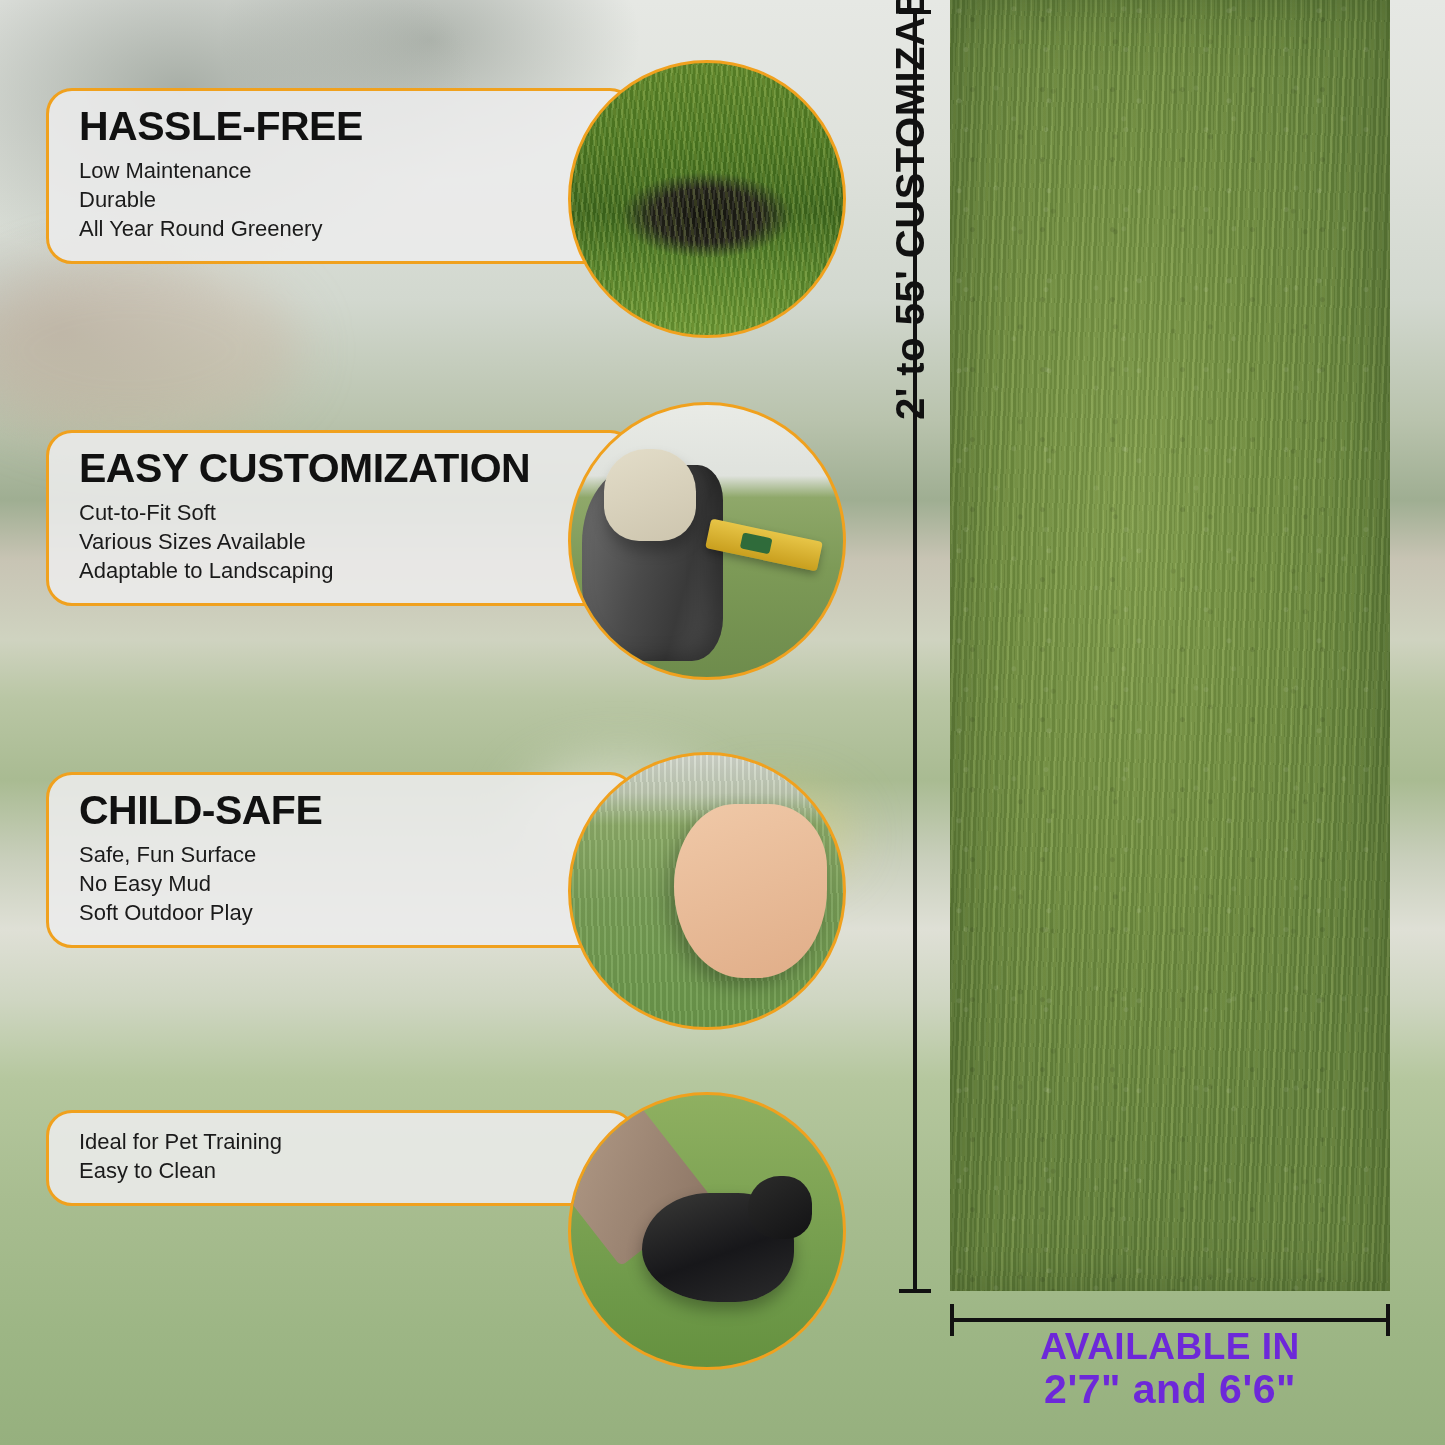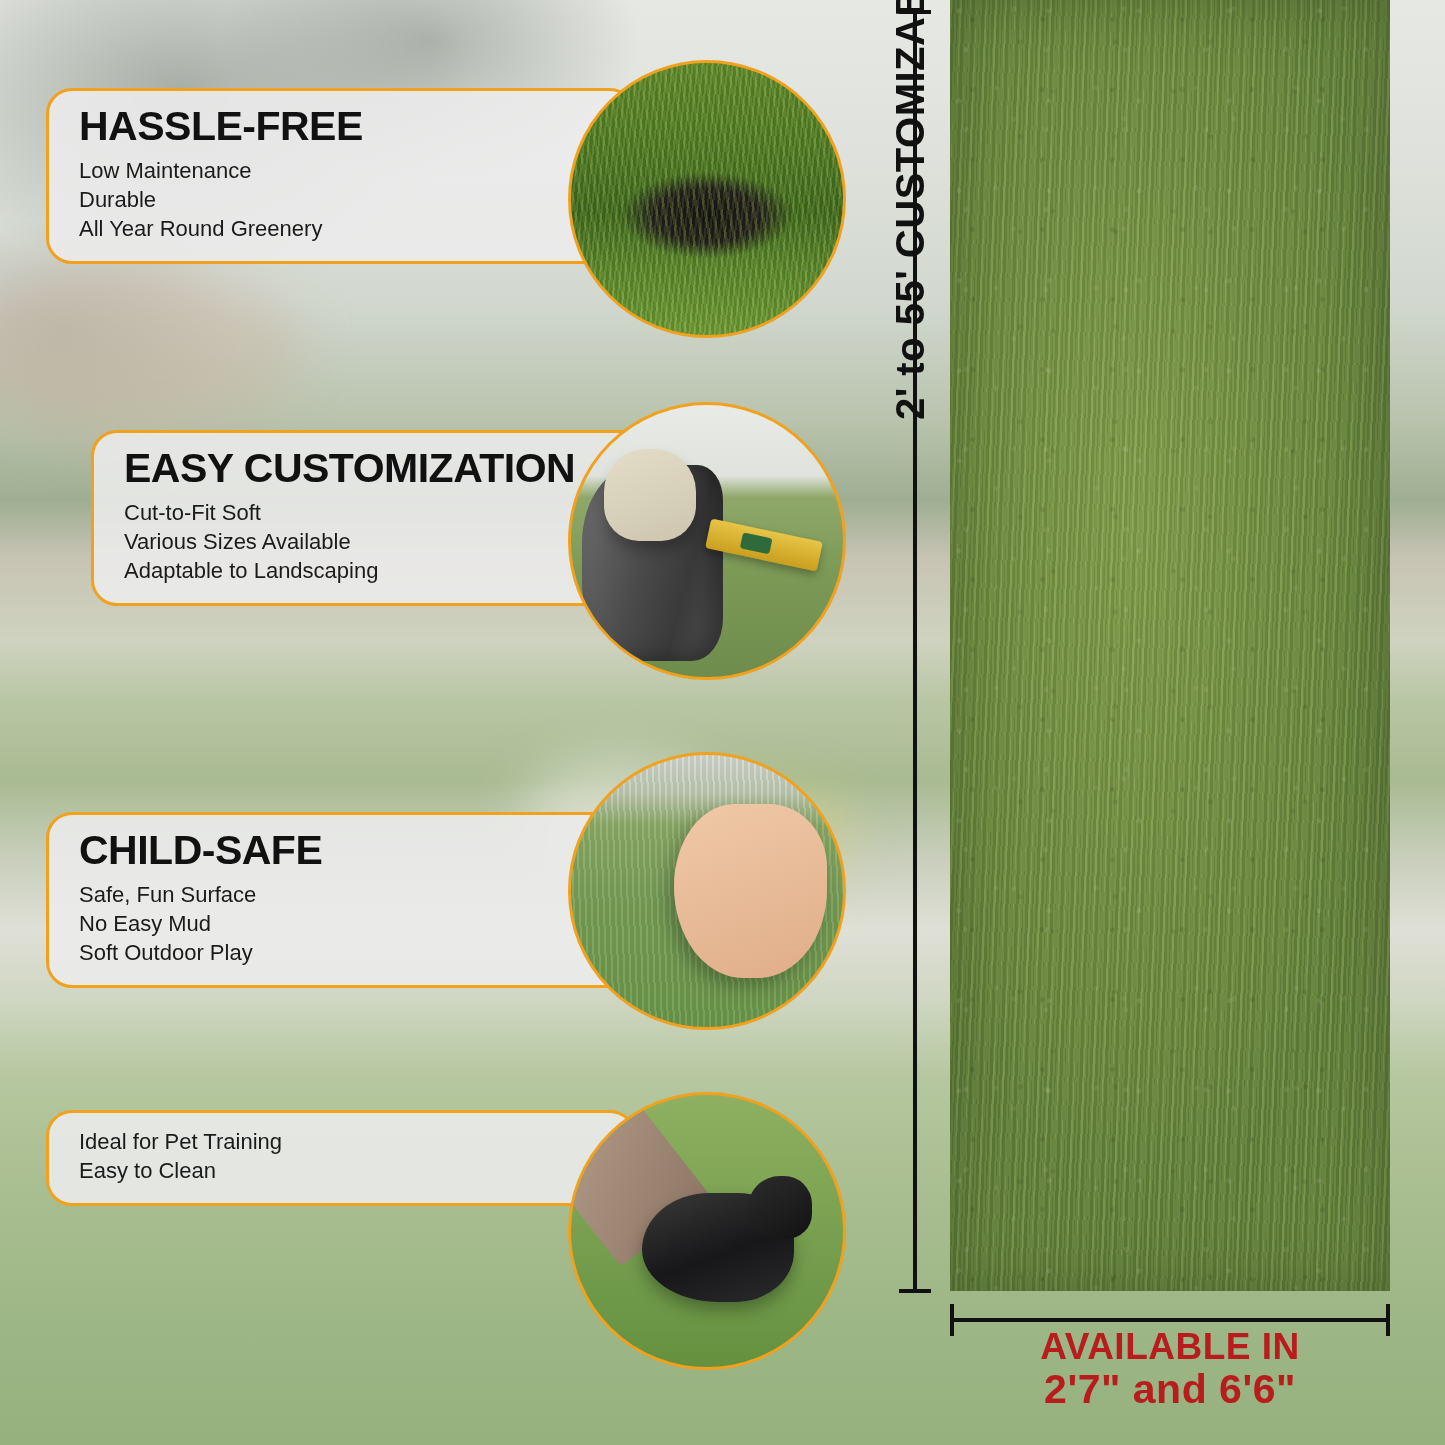--- a/index.html
+++ b/index.html
@@ -230,21 +230,21 @@
     position:absolute; top:-14px; width:4px; height:32px; background:#111;
   }
   .hline .cap.left { left: 0; }
   .hline .cap.right { right: 0; }
   .hlabel {
     position: absolute;
     left: 950px; top: 1326px;
     width: 440px;
     text-align: center;
     font-weight: bold;
-    color: #b91c1c;
+    color: #6d28d9;
     line-height: 1.12;
   }
   .hlabel .l1 { font-size: 37px; letter-spacing: 0.5px; }
   .hlabel .l2 { font-size: 41px; letter-spacing: 0.5px; }
 </style>
 </head>
 <body>
 
 <div id="page">
 
@@ -258,34 +258,34 @@
       <div class="label-title">HASSLE-FREE</div>
       <div class="label-line">Low Maintenance</div>
       <div class="label-line">Durable</div>
       <div class="label-line">All Year Round Greenery</div>
     </div>
   </div>
   <div class="photo-circle ph1" style="left:568px; top:60px; width:278px; height:278px;">
     <div class="photo-inner"></div>
   </div>
 
-  <div class="feature" style="left:46px; top:430px;margin-left:45px;">
+  <div class="feature" style="left:46px; top:430px;">
     <div class="label-box" style="width:590px;">
       <div class="label-title">EASY CUSTOMIZATION</div>
       <div class="label-line">Cut-to-Fit Soft</div>
       <div class="label-line">Various Sizes Available</div>
       <div class="label-line">Adaptable to Landscaping</div>
     </div>
   </div>
   <div class="photo-circle ph2" style="left:568px; top:402px; width:278px; height:278px;">
     <div class="ph2-level"></div>
   </div>
 
   <div class="feature" style="left:46px; top:772px;">
-    <div class="label-box" style="width:590px;margin-top:40px;">
+    <div class="label-box" style="width:590px;">
       <div class="label-title">CHILD-SAFE</div>
       <div class="label-line">Safe, Fun Surface</div>
       <div class="label-line">No Easy Mud</div>
       <div class="label-line">Soft Outdoor Play</div>
     </div>
   </div>
   <div class="photo-circle ph3" style="left:568px; top:752px; width:278px; height:278px;">
     <div class="ph3-hand"></div>
   </div>
 

